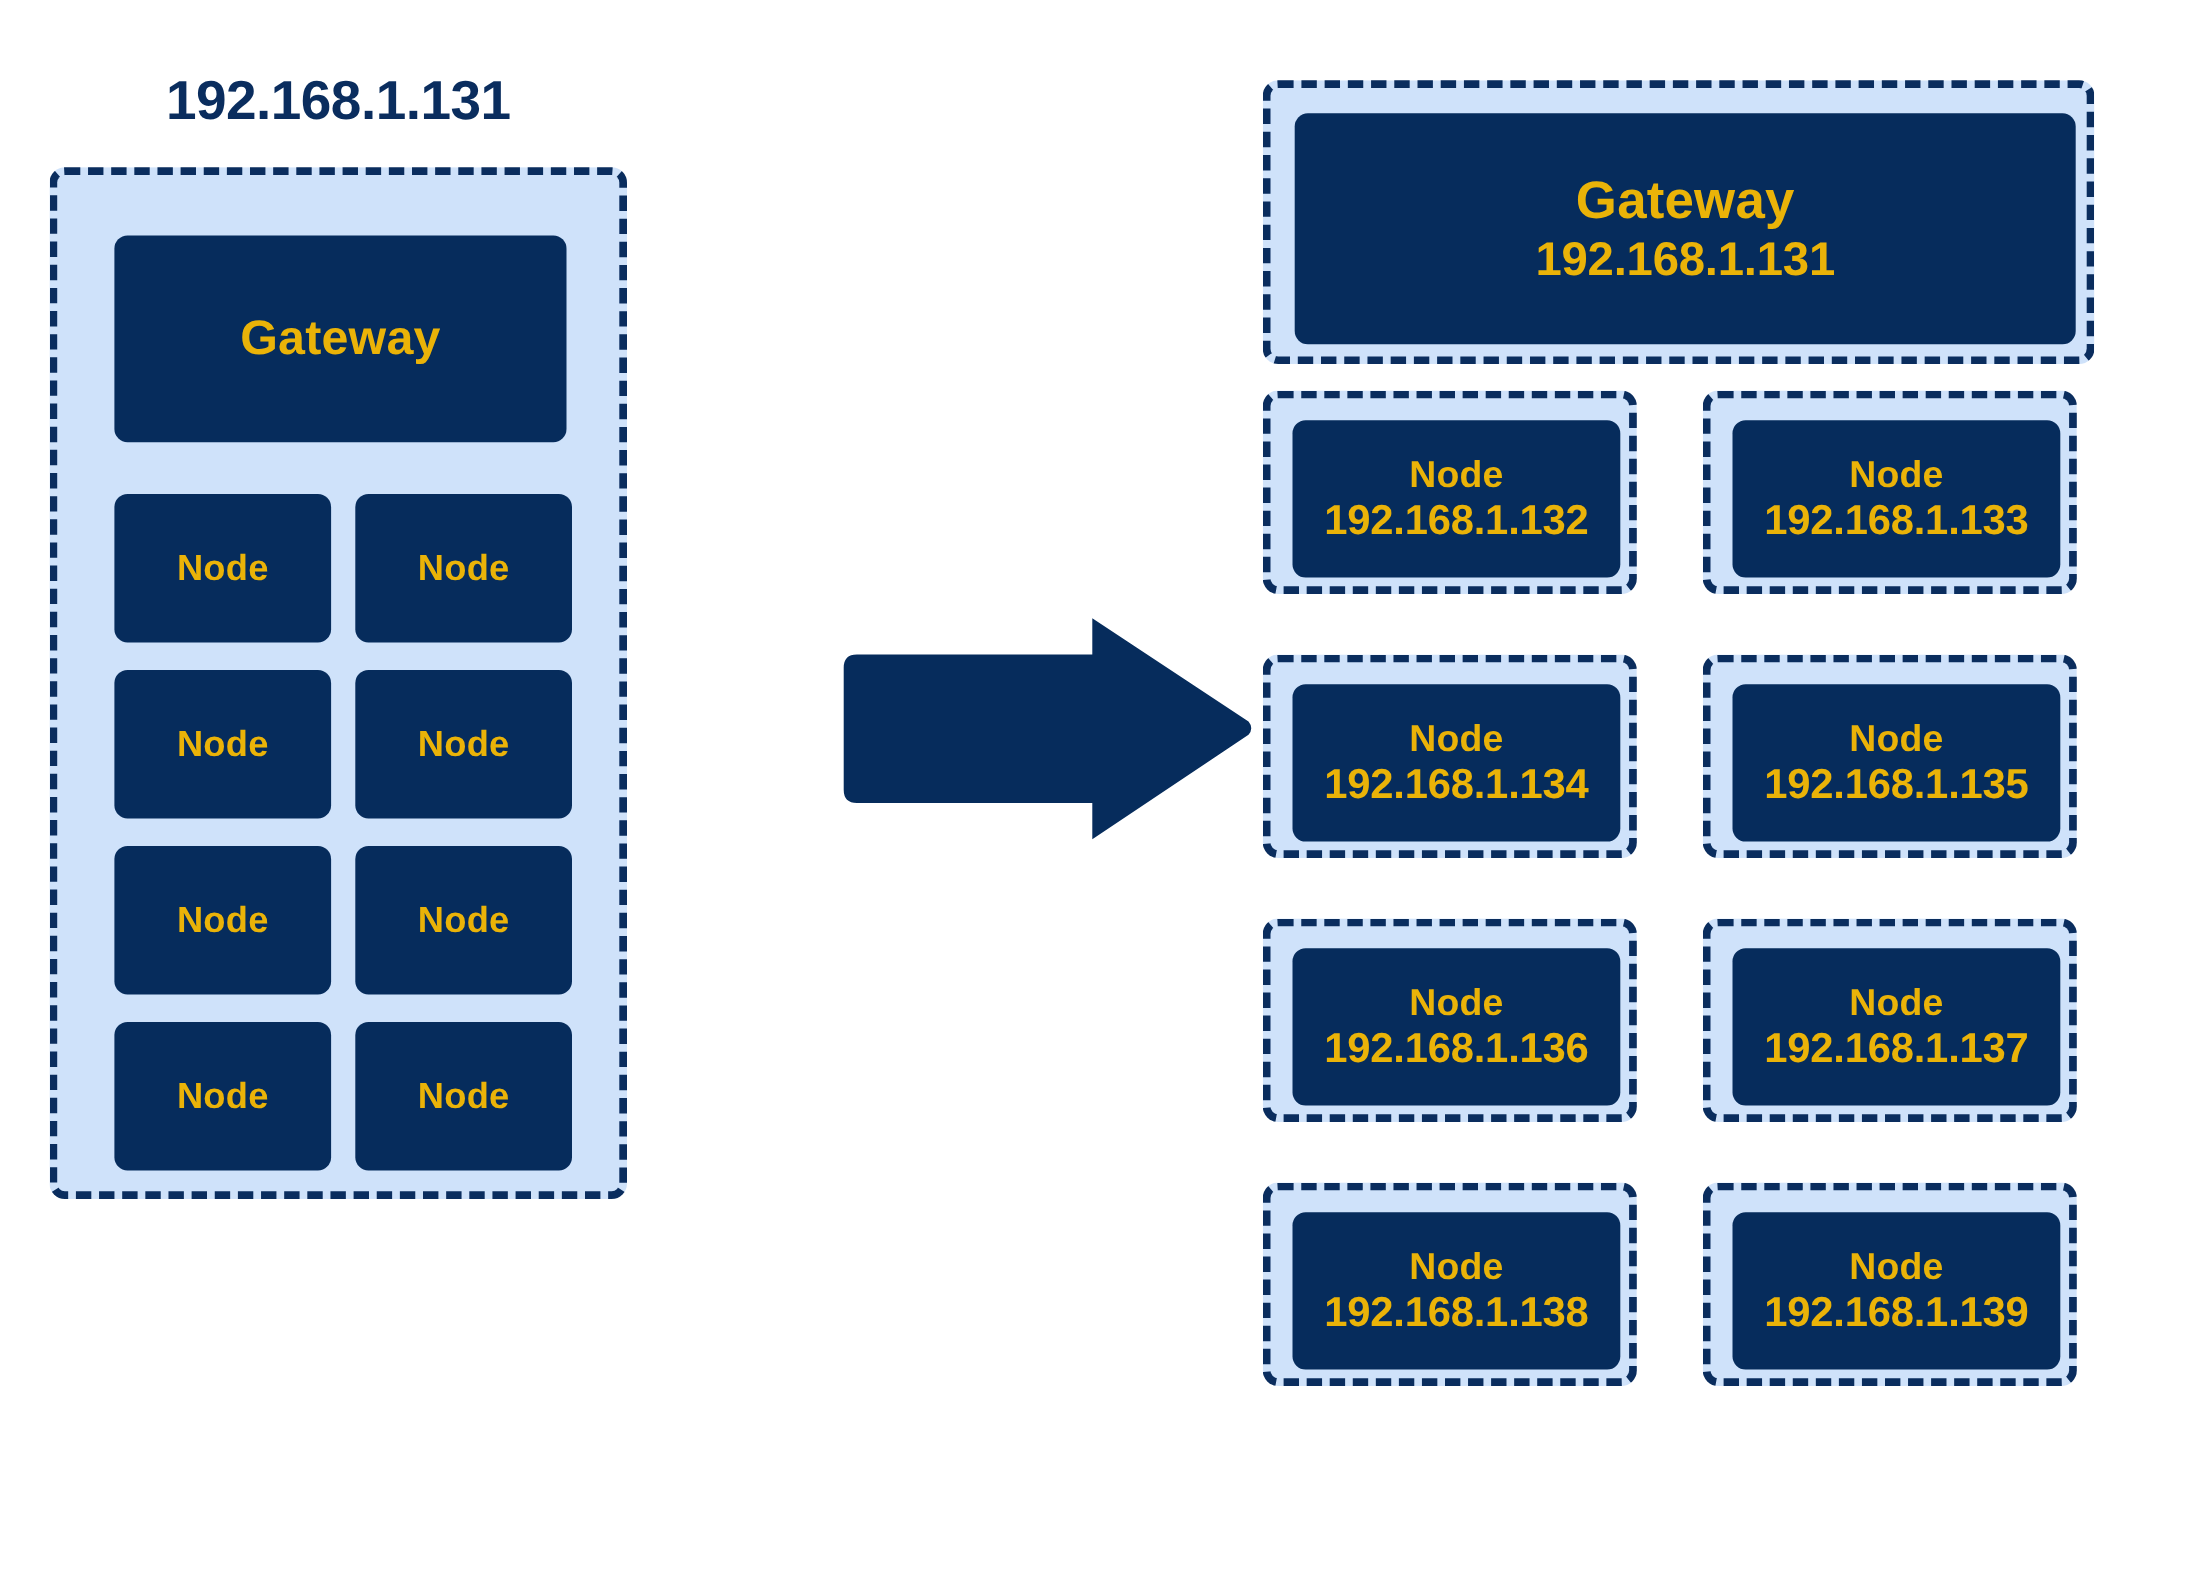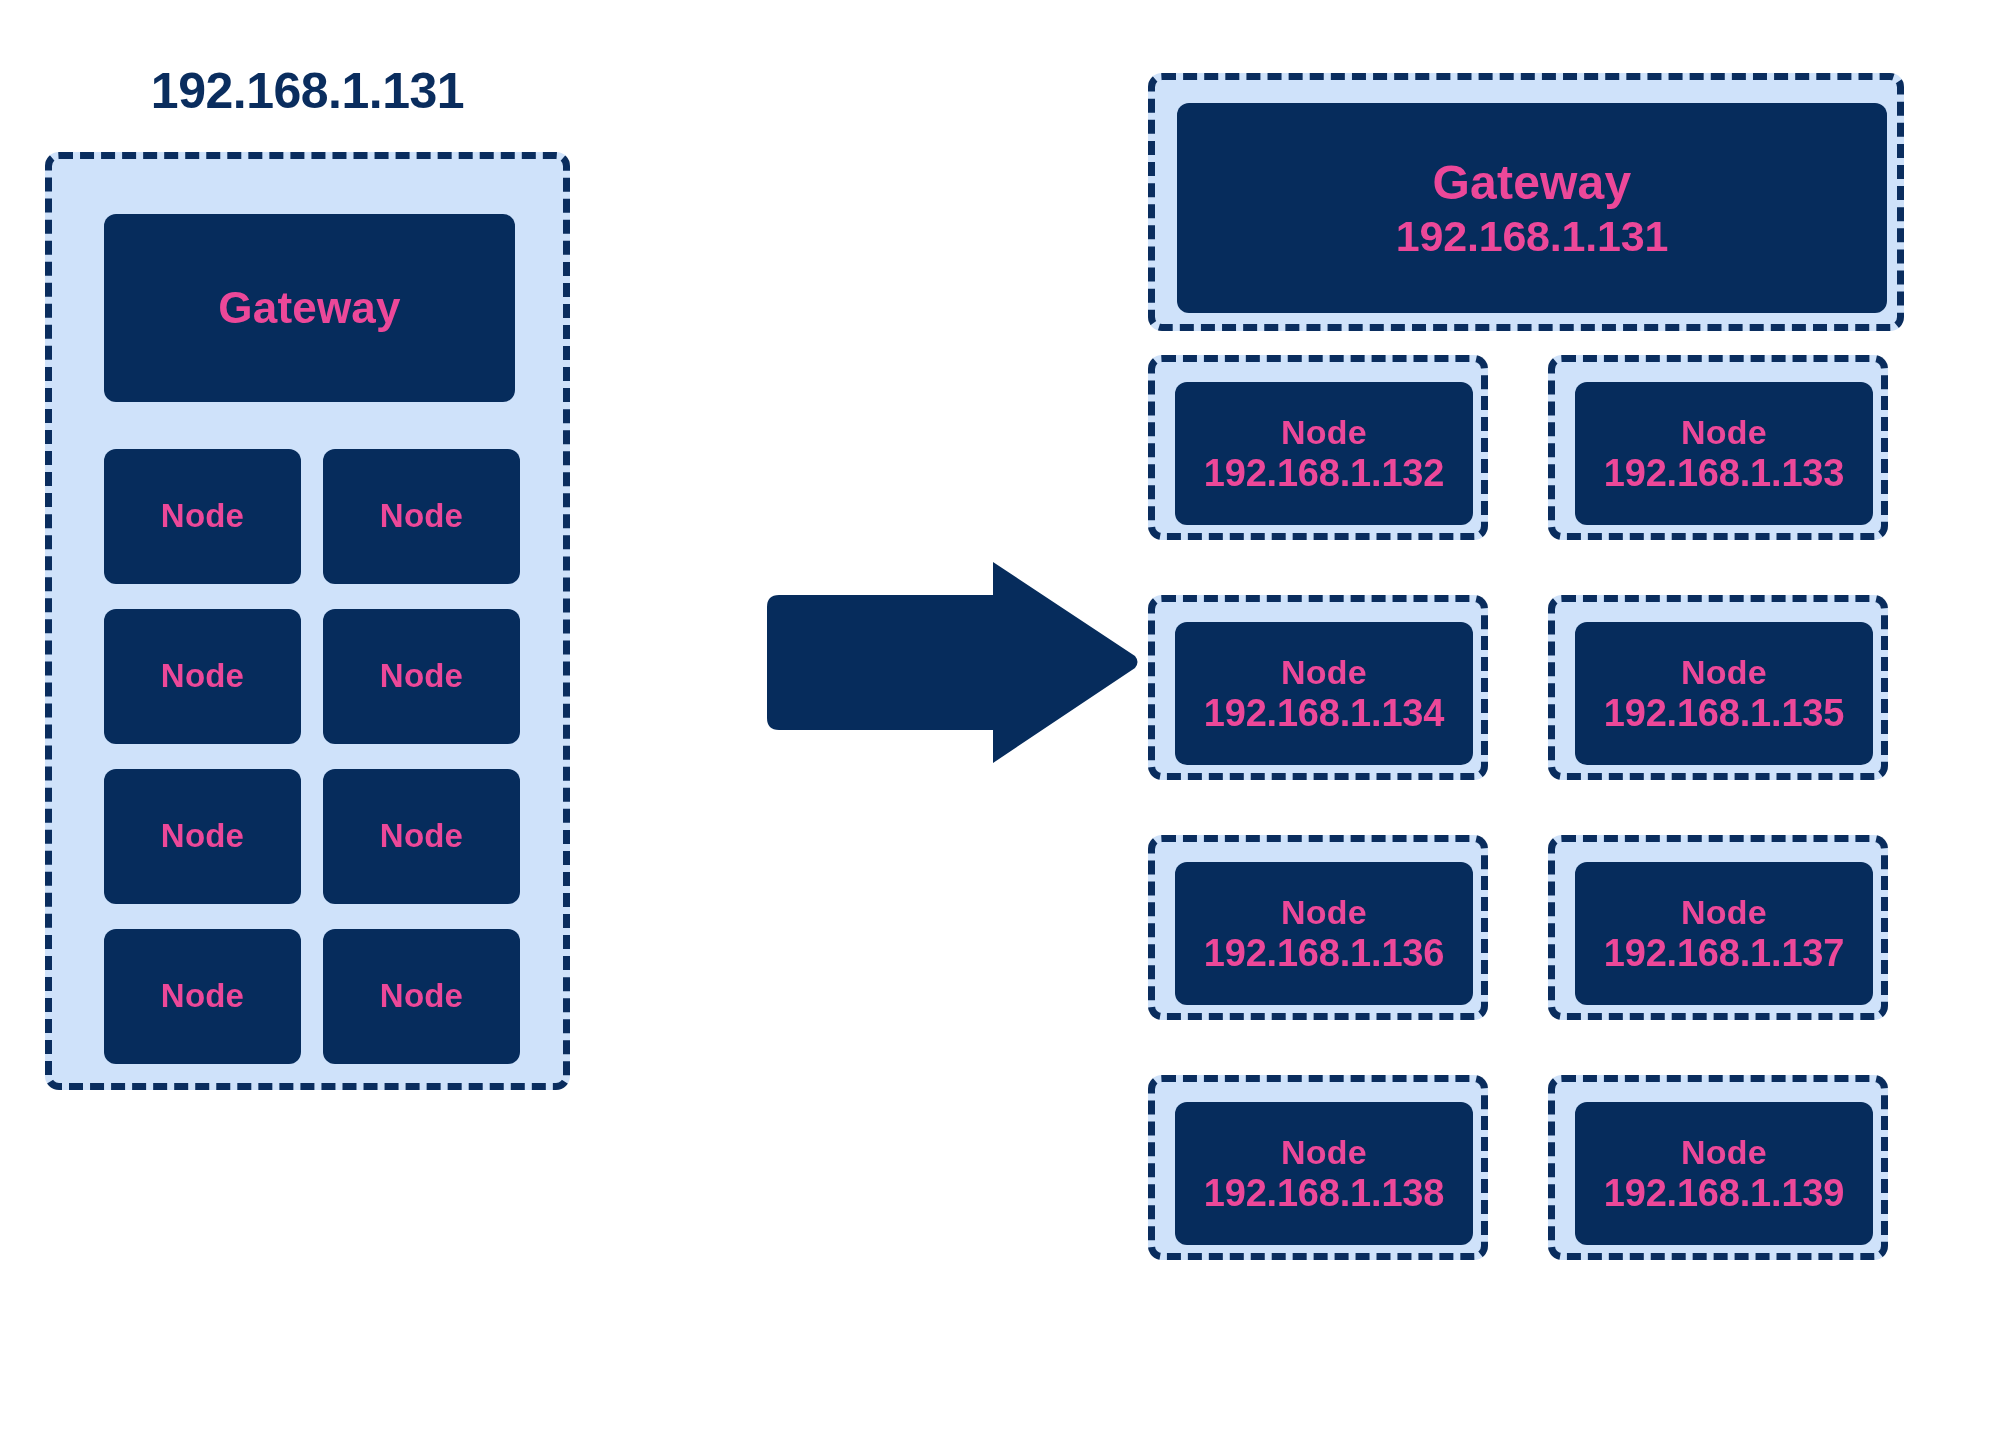--- a/index.html
+++ b/index.html
@@ -33,21 +33,21 @@
   
   .device {
     position: absolute;
     background: #062c5c;
     border-radius: 12px;
     box-sizing: border-box;
     display: flex;
     flex-direction: column;
     align-items: center;
     justify-content: center;
-    color: #ec4899;
+    color: #eab308;
     text-align: center;
     line-height: 1.12;
   }
   .device .title {
     font-weight: bold;
     letter-spacing: 0.2px;
   }
   .device .ip {
     font-weight: bold;
     letter-spacing: -0.2px;

